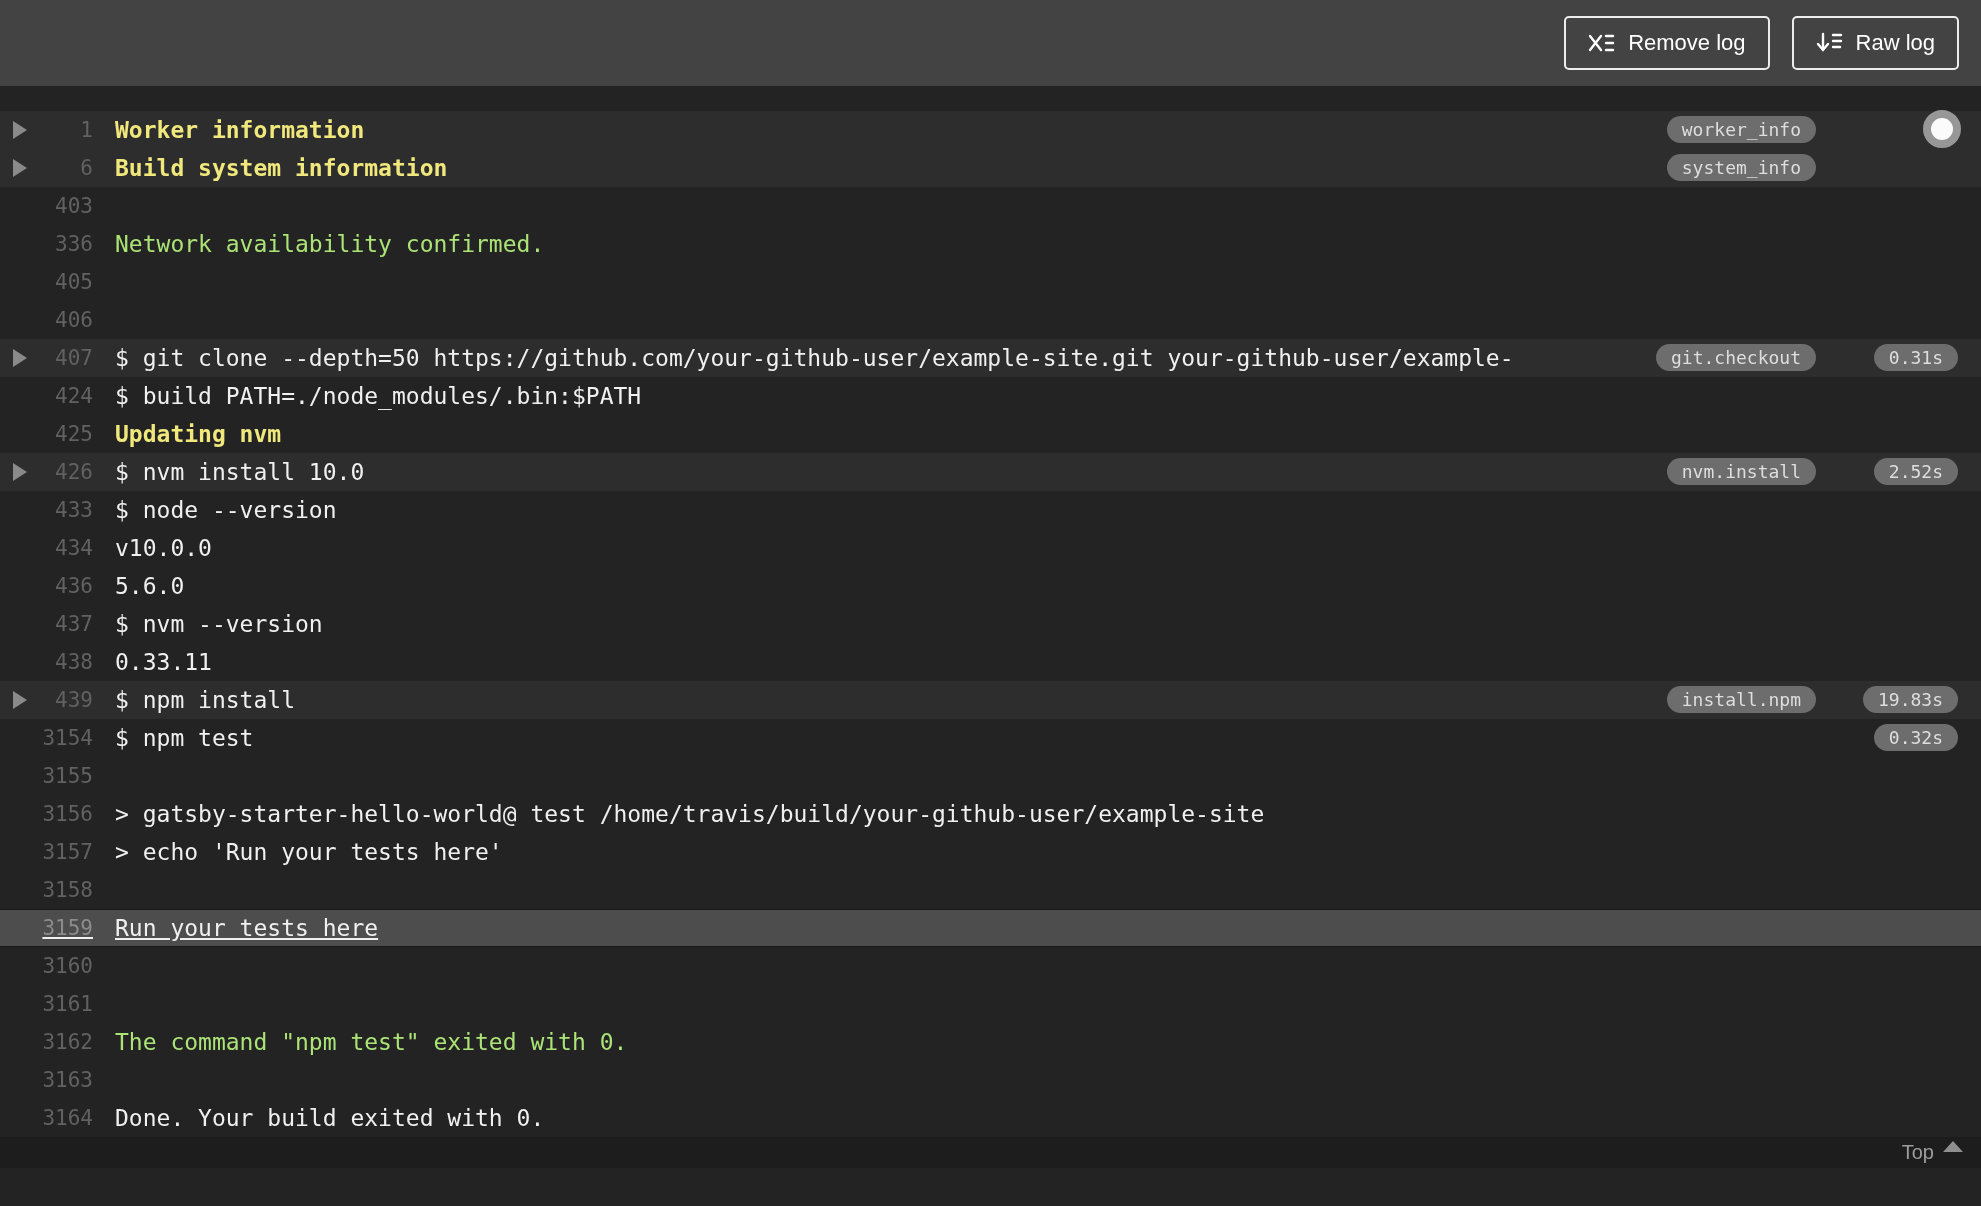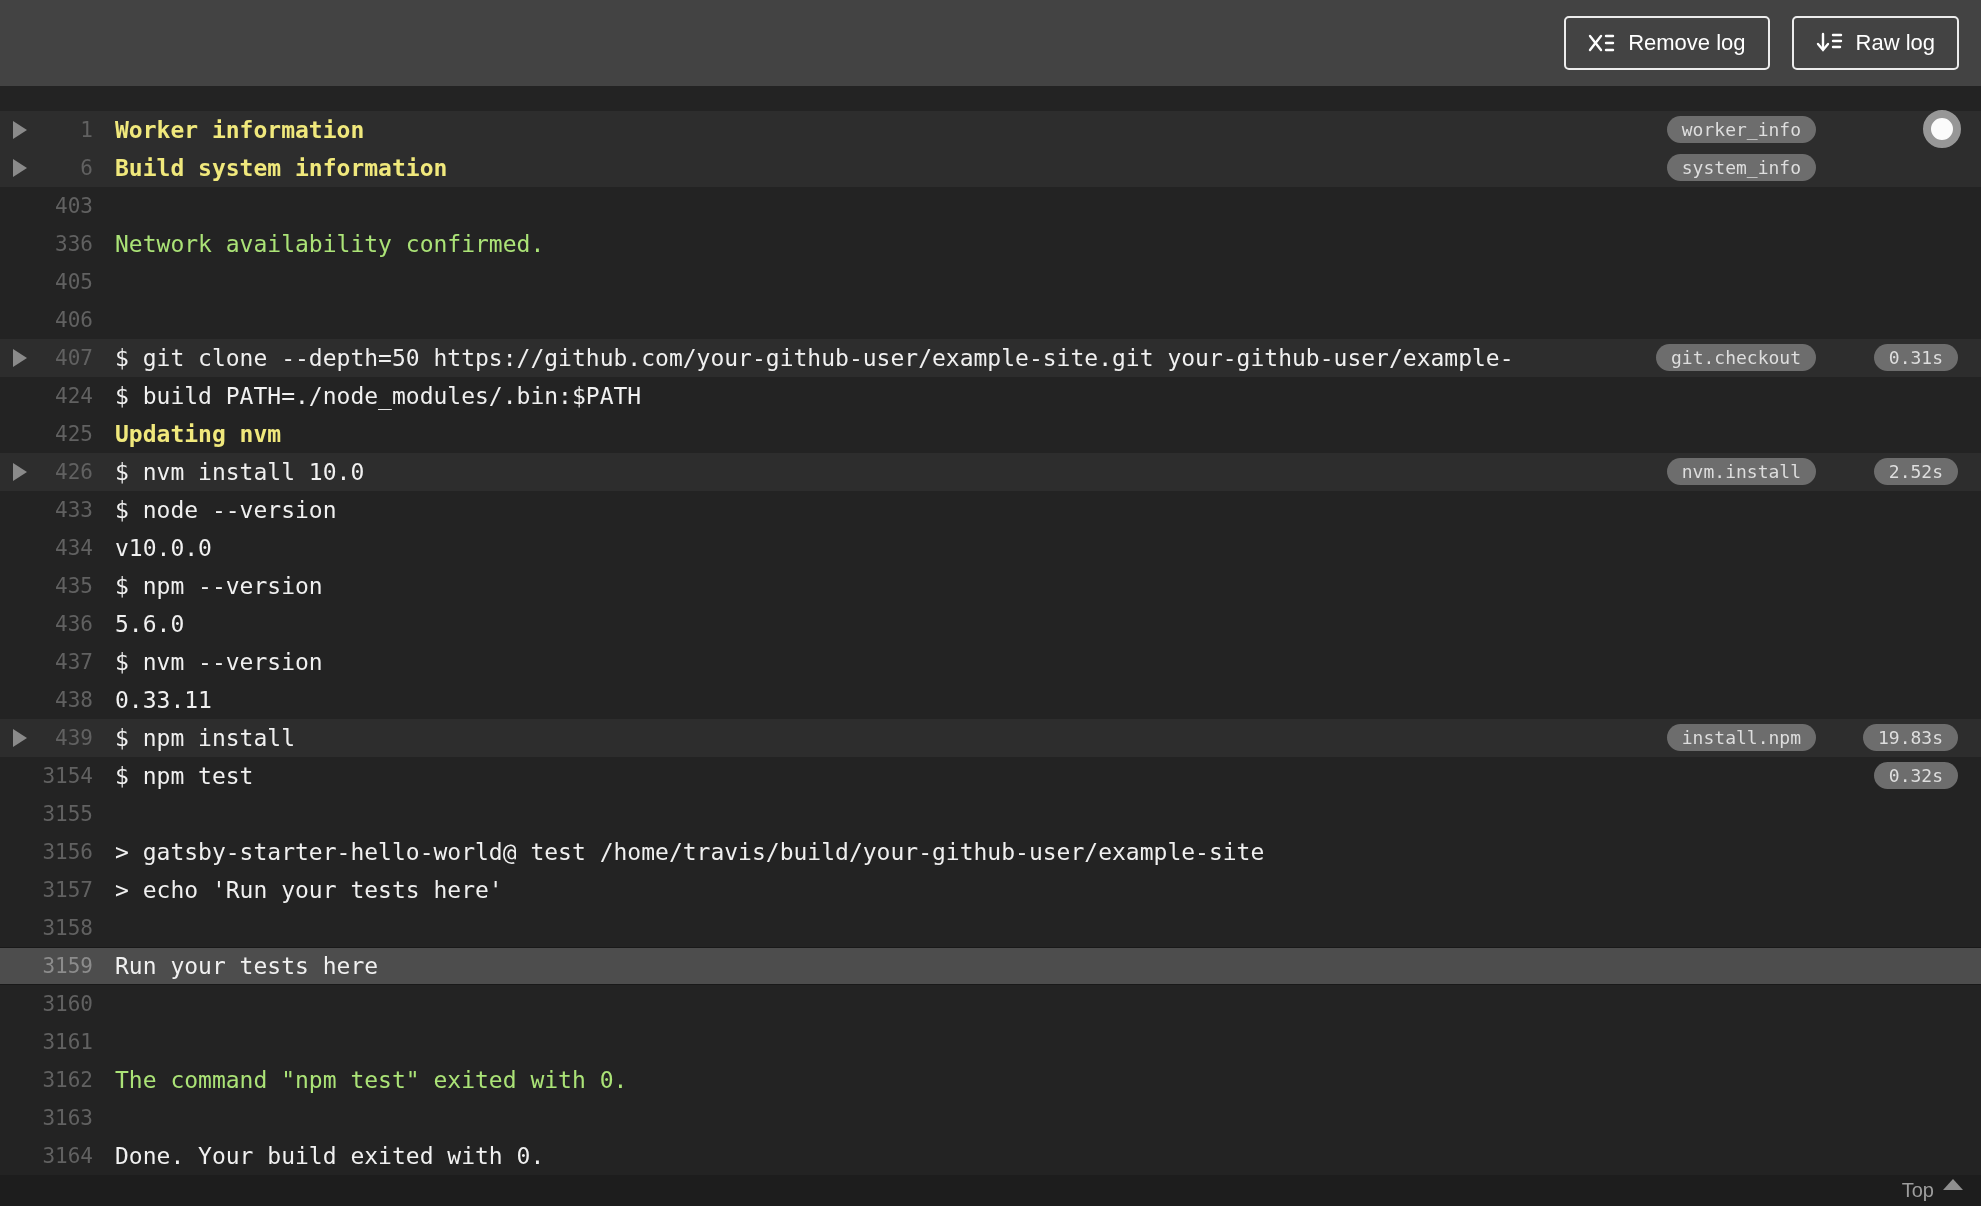--- a/index.html
+++ b/index.html
@@ -22,21 +22,21 @@
   }
   .hbtn svg { display:block; }
 
   
   .log { position:relative; background:#232323; padding-top:25px; }
   .row {
     height:38px; display:flex; align-items:center;
     position:relative; font-size:23px; color:#f0f0f0;
   }
   .row.fold { background:#2d2d2d; }
-  .row.highlight { background:#4d4d4d; border-top:1px solid #191919; border-bottom:1px solid #191919; }
+  .row.highlight { background:#4d4d4d; border-top:1px solid #191919; border-bottom:1px solid #191919;text-decoration:underline; }
   .arrow-cell { width:35px; padding-left:13px; flex:none; display:flex; align-items:center; }
   .tri {
     width:0; height:0;
     border-left:14px solid #8a8a8a;
     border-top:9px solid transparent; border-bottom:9px solid transparent;
   }
   .num {
     width:58px; flex:none; text-align:right;
     font-size:21px; color:#616161; cursor:pointer;
   }
@@ -204,28 +204,20 @@
       <span class="tri" style="visibility: hidden;"></span>
     </span>
     <span class="num">434</span>
     <span class="text">v10.0.0</span>
 
   </div>
       <div class="row">
     <span class="arrow-cell">
       <span class="tri" style="visibility: hidden;"></span>
     </span>
-    <span class="num">435</span>
-    <span class="text">$ npm --version</span>
-
-  </div>
-      <div class="row">
-    <span class="arrow-cell">
-      <span class="tri" style="visibility: hidden;"></span>
-    </span>
     <span class="num">436</span>
     <span class="text">5.6.0</span>
 
   </div>
       <div class="row">
     <span class="arrow-cell">
       <span class="tri" style="visibility: hidden;"></span>
     </span>
     <span class="num">437</span>
     <span class="text">$ nvm --version</span>

